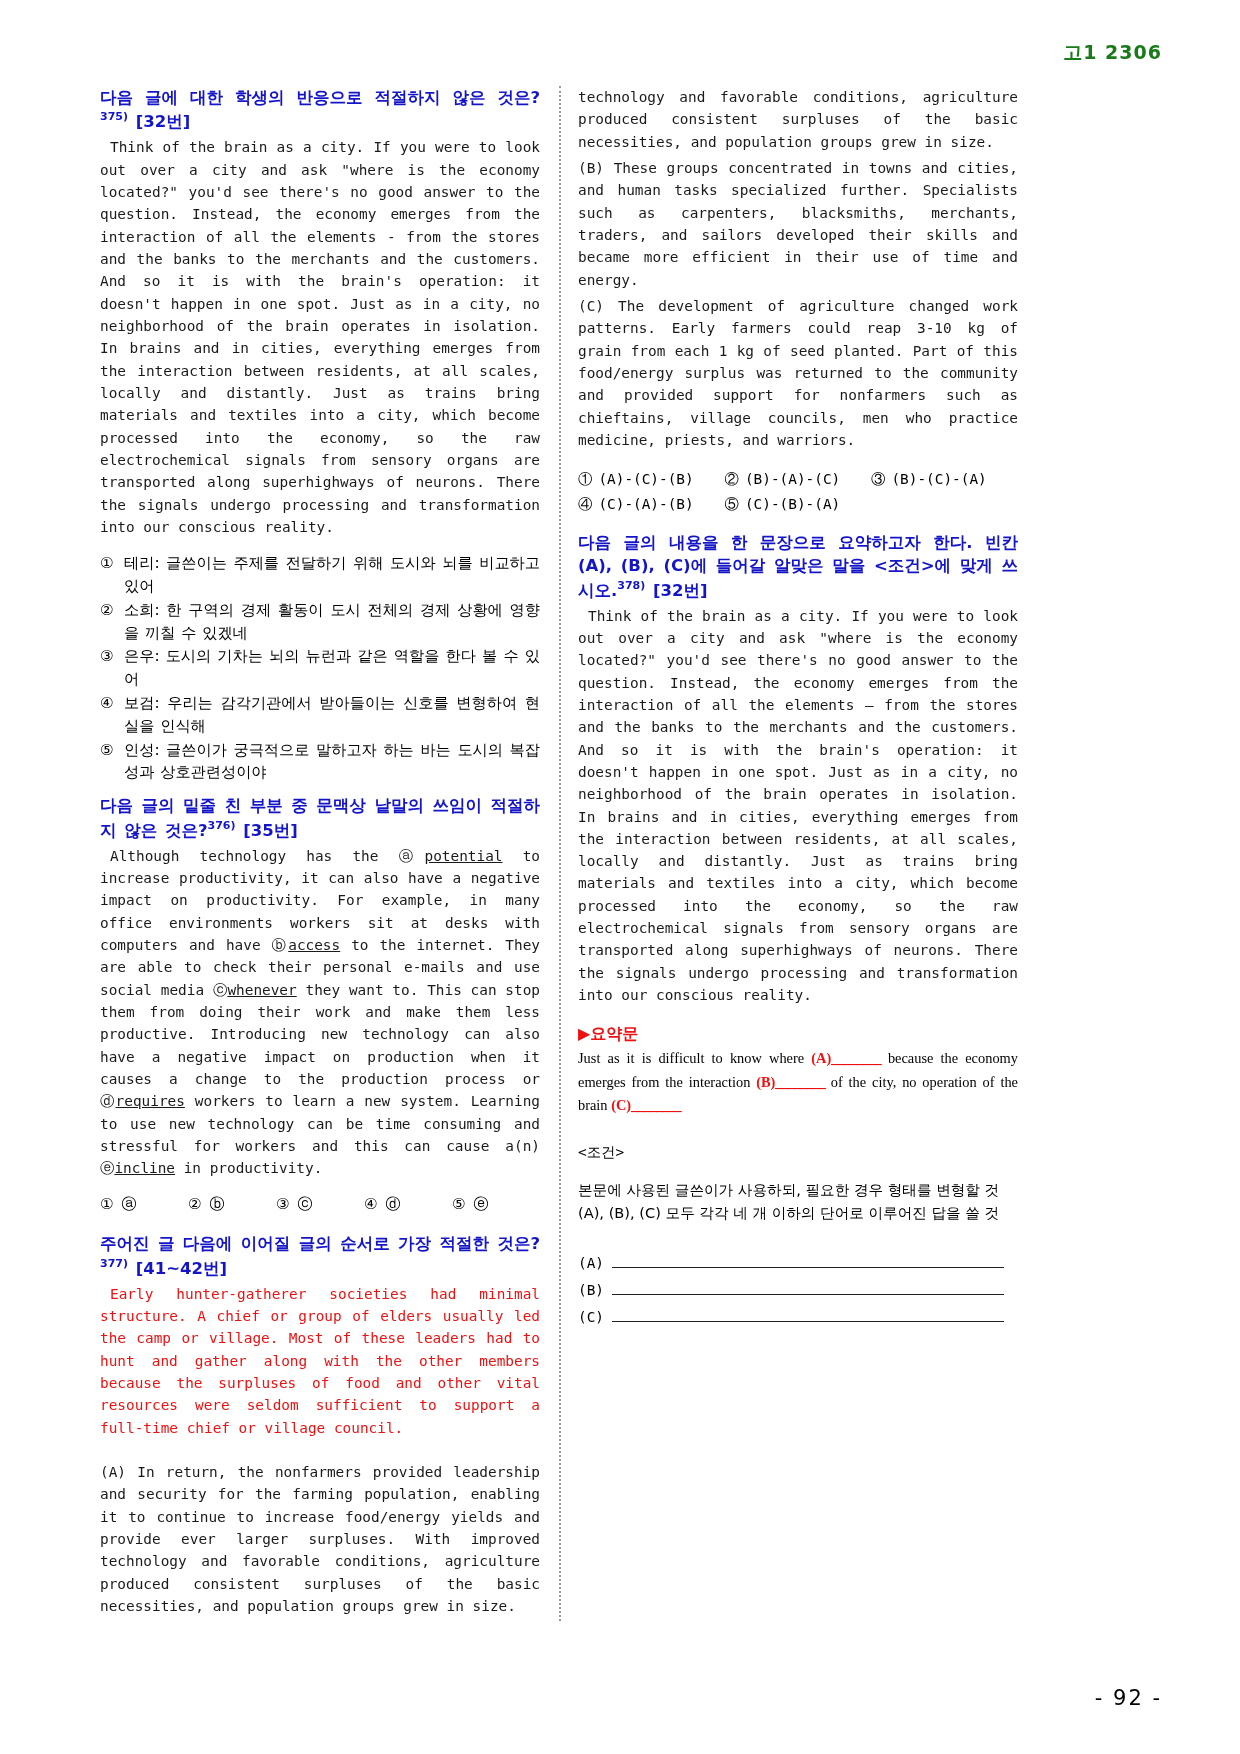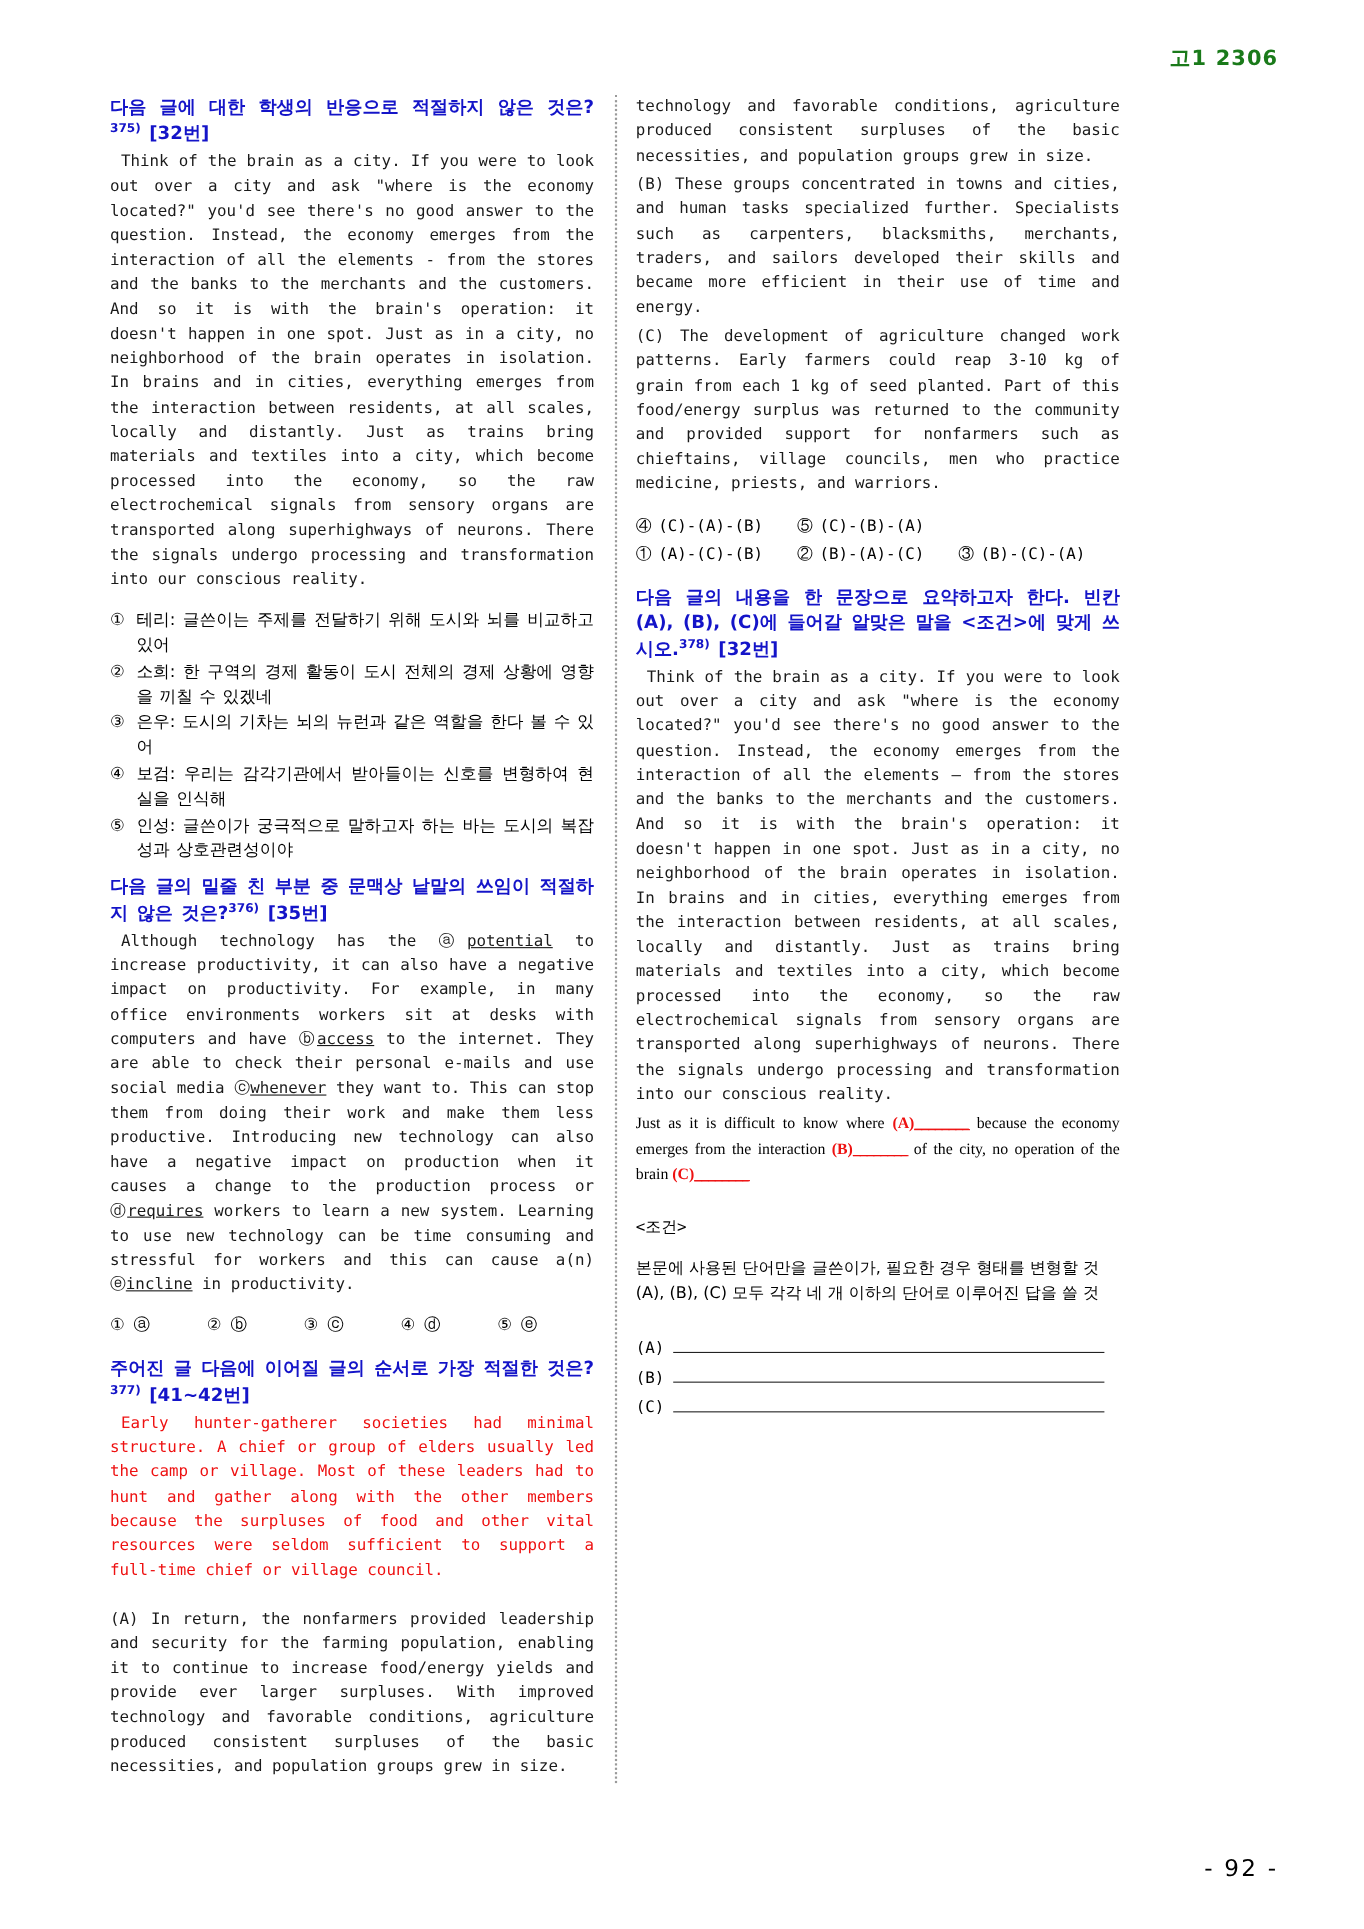--- a/index.html
+++ b/index.html
@@ -317,51 +317,52 @@
 
       <p class="passage" style="margin-top:0">technology and favorable conditions, agriculture produced consistent surpluses of the basic necessities, and population groups grew in size.</p>
 
       <p class="passage">(B) These groups concentrated in towns and cities, and human tasks specialized further. Specialists such as carpenters, blacksmiths, merchants, traders, and sailors developed their skills and became more efficient in their use of time and energy.</p>
 
       <p class="passage">(C) The development of agriculture changed work patterns. Early farmers could reap 3-10 kg of grain from each 1 kg of seed planted. Part of this food/energy surplus was returned to the community and provided support for nonfarmers such as chieftains, village councils, men who practice medicine, priests, and warriors.</p>
 
       <div class="order-answers">
         <div class="order-line">
           <div class="oi">
+            <span class="num">①</span><span>(A)-(C)-(B)</span>
+          </div>
+          <div class="oi">
+            <span class="num">②</span><span>(B)-(A)-(C)</span>
+          </div>
+          <div class="oi">
+            <span class="num">③</span><span>(B)-(C)-(A)</span>
+          </div>
+        </div>
+        <div class="order-line">
+          <div class="oi">
             <span class="num">④</span><span>(C)-(A)-(B)</span>
           </div>
           <div class="oi">
             <span class="num">⑤</span><span>(C)-(B)-(A)</span>
           </div>
           <div class="oi"></div>
-        </div>
-        <div class="order-line">
-          <div class="oi">
-            <span class="num">①</span><span>(A)-(C)-(B)</span>
-          </div>
-          <div class="oi">
-            <span class="num">②</span><span>(B)-(A)-(C)</span>
-          </div>
-          <div class="oi">
-            <span class="num">③</span><span>(B)-(C)-(A)</span>
-          </div>
         </div>
       </div>
 
       <div class="q-head">
         <span>다음 글의 내용을 한 문장으로 요약하고자 한다. 빈칸 (A), (B), (C)에 들어갈 알맞은 말을 &lt;조건&gt;에 맞게 쓰시오.</span><span class="sup">378)</span>&nbsp;<span class="qno">[32번]</span>
       </div>
 
       <p class="passage indent">Think of the brain as a city. If you were to look out over a city and ask "where is the economy located?" you'd see there's no good answer to the question. Instead, the economy emerges from the interaction of all the elements — from the stores and the banks to the merchants and the customers. And so it is with the brain's operation: it doesn't happen in one spot. Just as in a city, no neighborhood of the brain operates in isolation. In brains and in cities, everything emerges from the interaction between residents, at all scales, locally and distantly. Just as trains bring materials and textiles into a city, which become processed into the economy, so the raw electrochemical signals from sensory organs are transported along superhighways of neurons. There the signals undergo processing and transformation into our conscious reality.</p>
 
+      <div class="summary-title">▶요약문</div>
 
       <p class="summary-body"><span>Just as it is difficult to know where </span><span class="lab">(A)</span><span class="blank-ul">________</span><span> because the economy emerges from the interaction </span><span class="lab">(B)</span><span class="blank-ul">________</span><span> of the city, no operation of the brain </span><span class="lab">(C)</span><span class="blank-ul">________</span></p>
 
       <div class="cond-title">&lt;조건&gt;</div>
-      <p class="cond-body">본문에 사용된 단어만을 글쓴이가, 필요한 경우 형태를 변형할 것</p>
+      <p class="cond-body">본문에 사용된 글쓴이가 사용하되, 필요한 경우 형태를 변형할 것</p>
       <p class="cond-body">(A), (B), (C) 모두 각각 네 개 이하의 단어로 이루어진 답을 쓸 것</p>
 
       <div class="answer-lines">
         <div class="aline">
           <span class="alabel">(A)</span>
           <span class="arule"></span>
         </div>
         <div class="aline">
           <span class="alabel">(B)</span>
           <span class="arule"></span>

